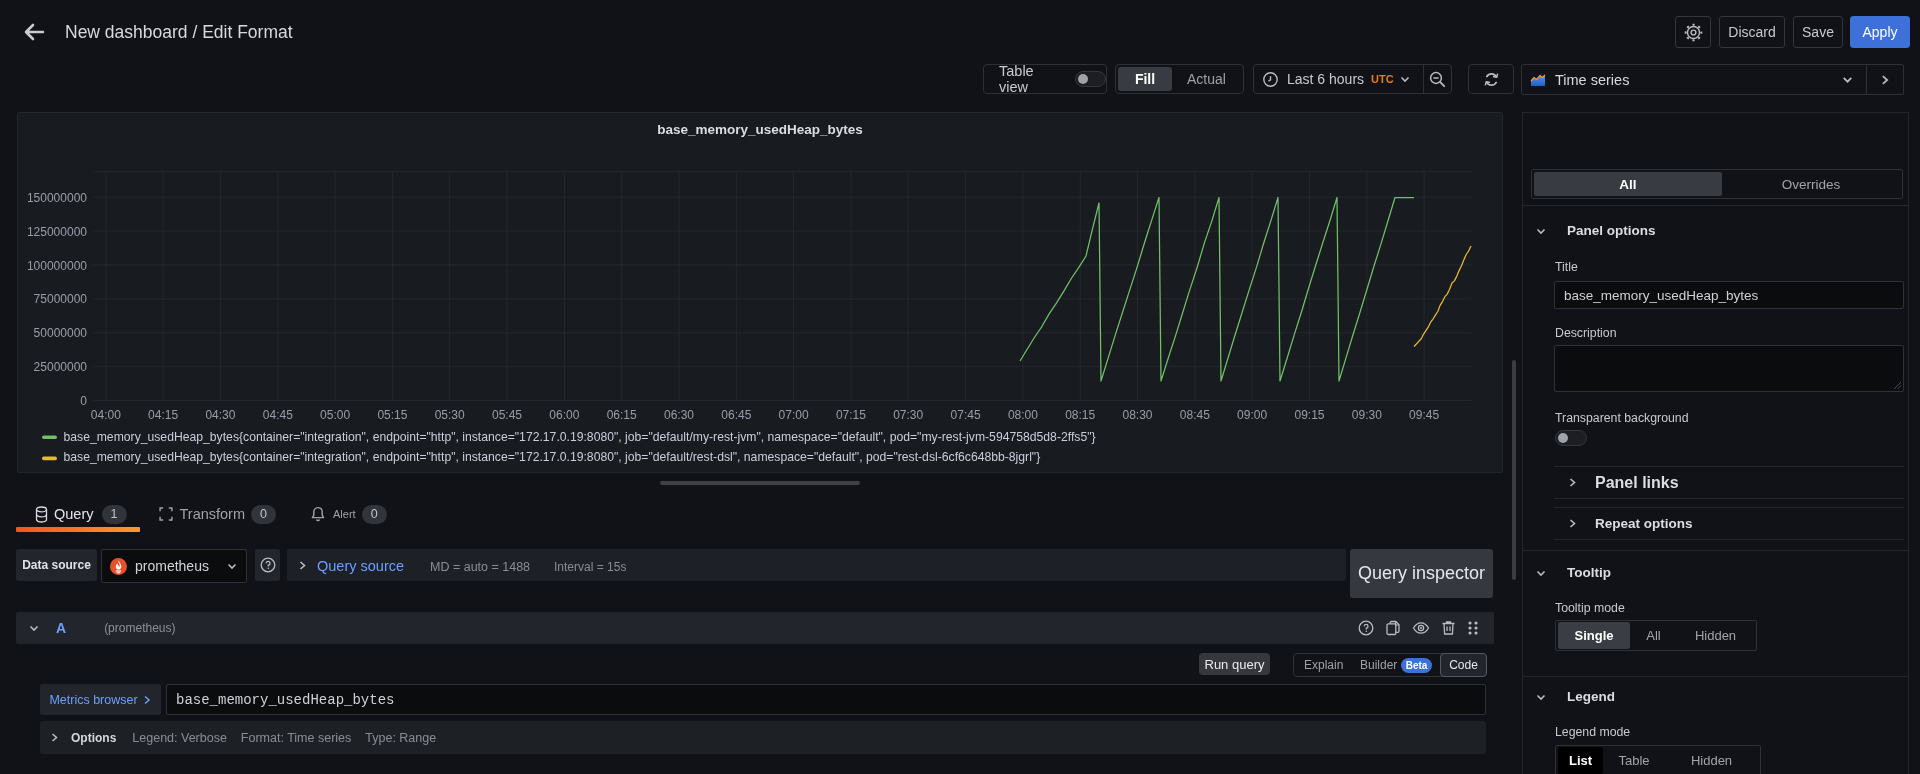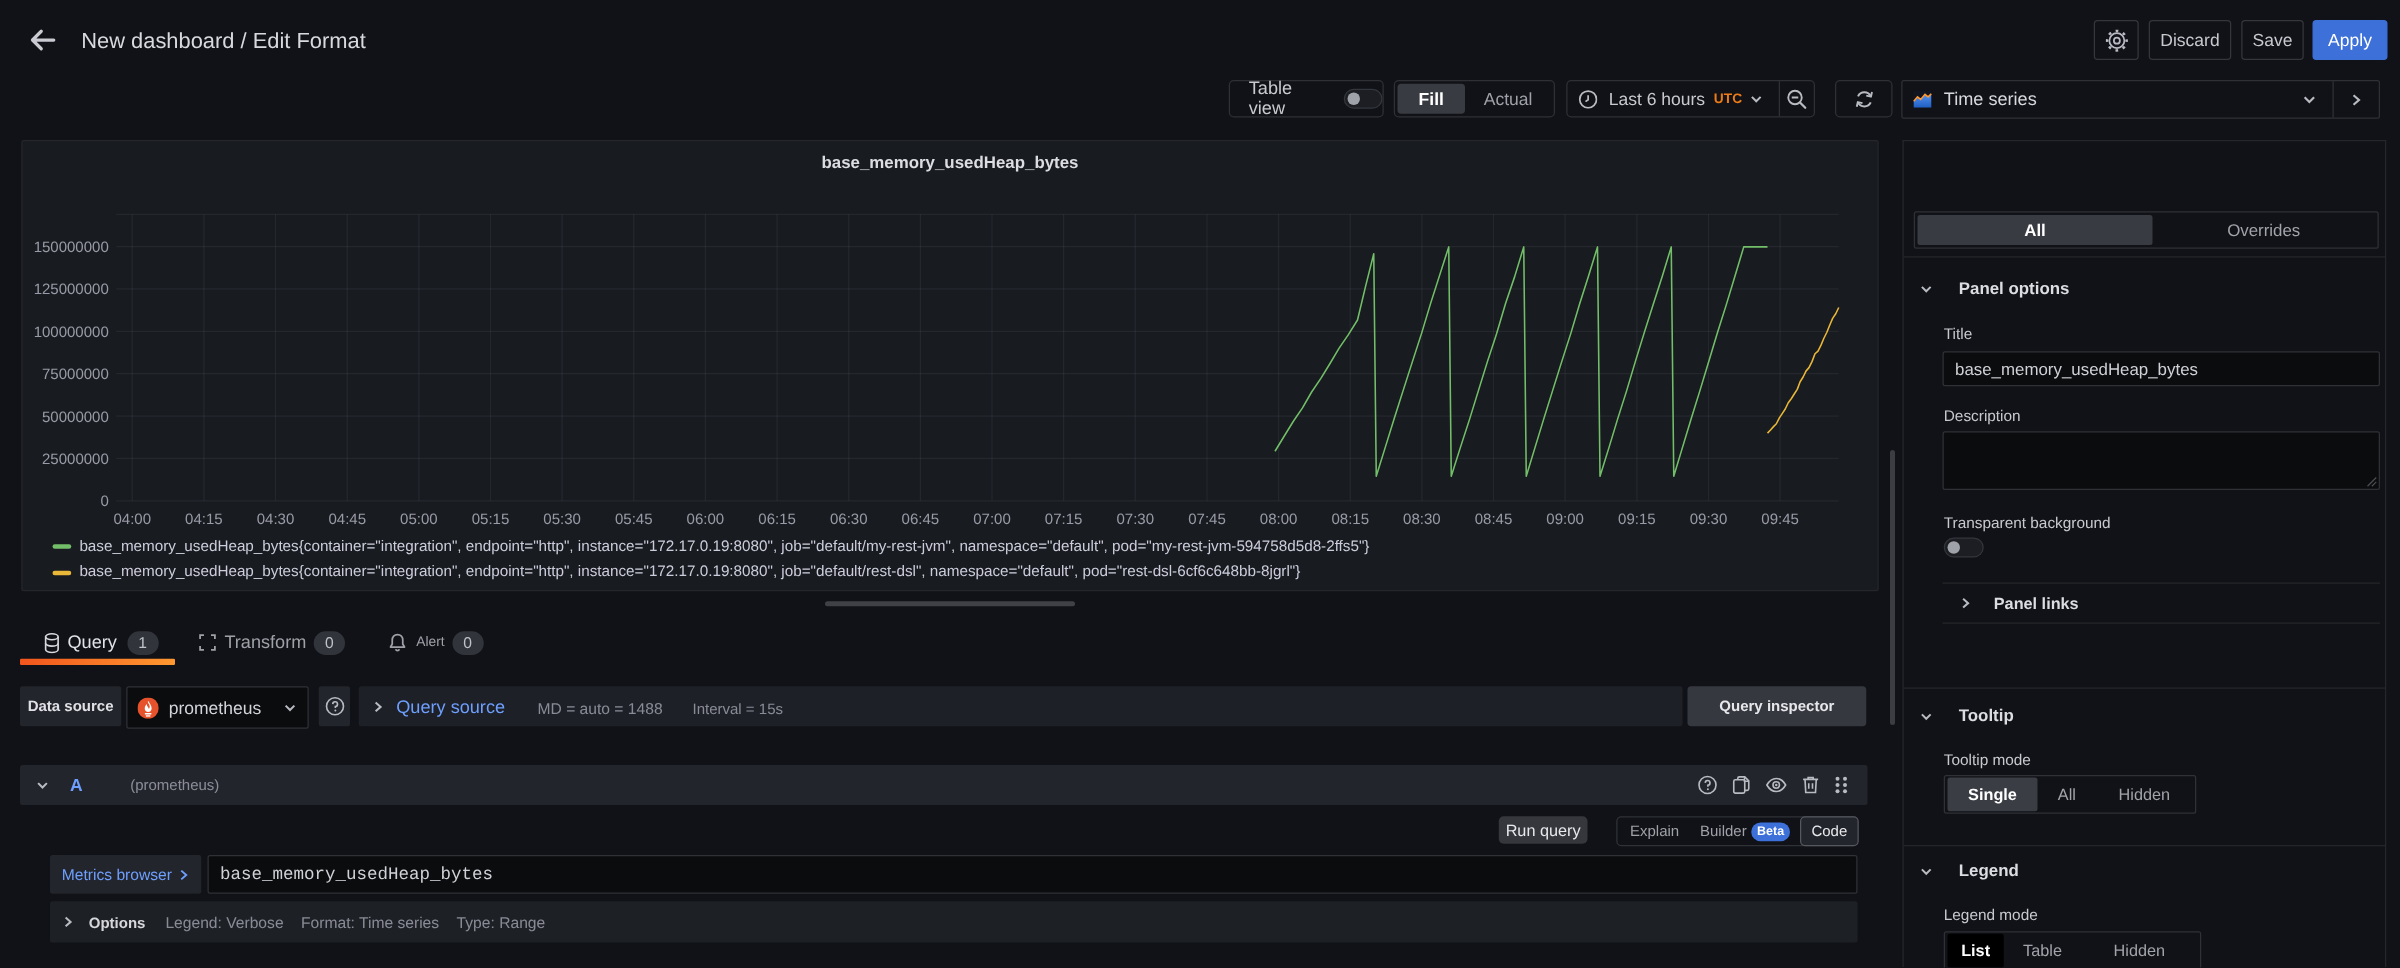--- a/index.html
+++ b/index.html
@@ -200,21 +200,21 @@
     <circle cx="8.3" cy="11.3" r="0.8" fill="#b9bbc3"></circle>
   </svg>
 </div>
 <div class="abs" style="left:287px;top:549px;width:1059px;height:32px;background:#1d2026;border-radius:2px"></div>
 <svg class="abs" width="11" height="11" viewBox="0 0 11 11" style="left:297px;top:560px">
     <path d="M3.5 2 L7.5 5.5 L3.5 9" stroke="#b9bbc3" stroke-width="1.6" fill="none"></path>
   </svg>
 <div class="abs blue" style="left:317px;top:558px;height:16px;line-height:16px;font-size:14.5px;font-weight:500">Query source</div>
 <div class="abs sec2" style="left:430px;top:559px;height:16px;line-height:16px;font-size:12.5px">MD = auto = 1488</div>
 <div class="abs sec2" style="left:554px;top:559px;height:16px;line-height:16px;font-size:12px">Interval = 15s</div>
-<div class="abs" style="left:1350px;top:549px;width:143px;height:32px;background:#35383f;border-radius:3px;display:flex;align-items:center;justify-content:center;font-size:12px;font-weight:700;color:#e6e7eb">Query inspector</div>
+<div class="abs" style="left:1350px;top:549px;width:143px;height:49px;background:#35383f;border-radius:3px;display:flex;align-items:center;justify-content:center;font-size:18px;font-weight:400;color:#e6e7eb">Query inspector</div>
 
 <div class="abs chip flex" style="left:16px;top:612px;width:1478px;height:32px;border-radius:2px">
   <svg width="12" height="12" viewBox="0 0 12 12" style="margin-left:12px">
       <path d="M2.5 4.5 L6 8 L9.5 4.5" stroke="#b9bbc3" stroke-width="1.6" fill="none"></path>
     </svg>
   <span class="blue" style="font-size:14px;font-weight:700;margin-left:16px">A</span>
   <span class="sec2" style="font-size:12px;margin-left:38px">(prometheus)</span>
   <span style="flex:1"></span>
   <span class="flex" style="gap:11px;margin-right:15px">
     <svg width="16" height="16" viewBox="0 0 16 16">
@@ -328,21 +328,27 @@
     </svg>
   </div>
   <div class="lbl" style="position:absolute;left:32px;top:298px">Transparent background</div>
   <div style="position:absolute;left:32px;top:317px;width:32px;height:16px;background:#1c1e24;border:1px solid #33363c;border-radius:9px">
     <span style="position:absolute;left:2px;top:2px;width:10px;height:10px;border-radius:50%;background:#9fa2a8"></span>
   </div>
   <div class="flex" style="position:absolute;left:31px;top:353px;width:350px;height:33px;border-top:1px solid #24262a;border-bottom:1px solid #24262a">
     <svg width="11" height="11" viewBox="0 0 11 11" style="margin-left:13px">
         <path d="M3.5 2 L7.5 5.5 L3.5 9" stroke="#b9bbc3" stroke-width="1.6" fill="none"></path>
       </svg>
-    <span style="font-size:13px;font-weight:700;color:#dcdde2;margin-left:17px">Panel links</span>
+    <span style="font-size:16px;font-weight:700;color:#dcdde2;margin-left:17px">Panel links</span>
+  </div>
+  <div class="flex" style="position:absolute;left:31px;top:394px;width:350px;height:33px;border-top:1px solid #24262a;border-bottom:1px solid #24262a">
+    <svg width="11" height="11" viewBox="0 0 11 11" style="margin-left:13px">
+        <path d="M3.5 2 L7.5 5.5 L3.5 9" stroke="#b9bbc3" stroke-width="1.6" fill="none"></path>
+      </svg>
+    <span style="font-size:13.5px;font-weight:700;color:#dcdde2;margin-left:17px">Repeat options</span>
   </div>
 
   <div style="position:absolute;left:0;top:437px;width:100%;border-top:1px solid #24262a"></div>
 
   <svg width="12" height="12" viewBox="0 0 12 12" style="position:absolute;left:12px;top:454px">
       <path d="M2.5 4.5 L6 8 L9.5 4.5" stroke="#b9bbc3" stroke-width="1.6" fill="none"></path>
     </svg>
   <div style="position:absolute;left:44px;top:452px;font-size:13.5px;font-weight:700;color:#dcdde2">Tooltip</div>
   <div class="lbl" style="position:absolute;left:32px;top:488px">Tooltip mode</div>
   <div class="flex" style="position:absolute;left:32px;top:507px;width:202px;height:31px;border:1px solid #2f3136;border-radius:2px;padding:2px">

